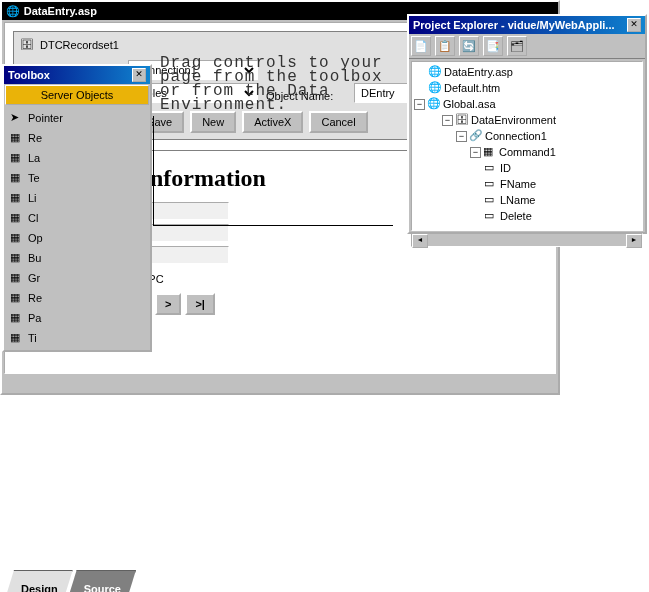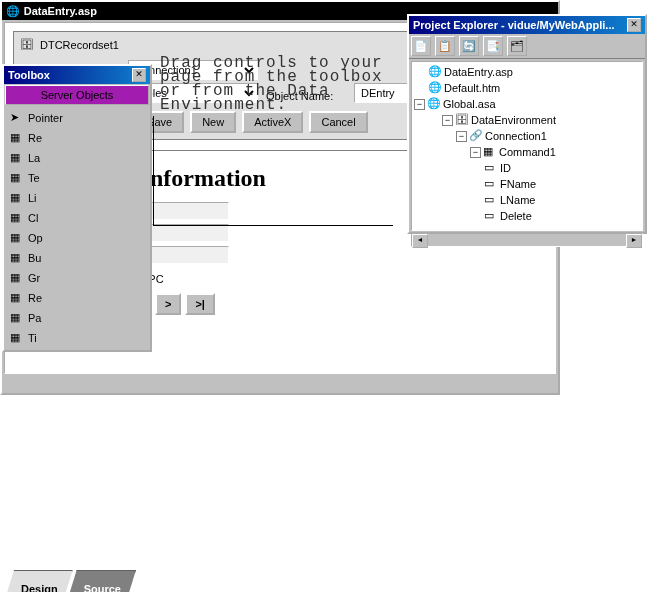--- a/index.html
+++ b/index.html
@@ -5,21 +5,21 @@
 * { box-sizing: border-box; margin: 0; padding: 0; font-family: Tahoma, sans-serif; font-size: 11px; }
 body { background: #fff; width: 649px; height: 592px; position: relative; overflow: hidden; }
 
 .win { position: absolute; background: #c0c0c0; border: 2px outset #fff; }
 .titlebar { background: linear-gradient(to right, #000080, #1084d0); color: #fff; padding: 2px 4px; display: flex; align-items: center; height: 18px; }
 .titlebar .title { flex: 1; font-weight: bold; font-size: 11px; }
 .titlebar .btn-close { width: 14px; height: 14px; background: #c0c0c0; border: 1px outset #fff; font-size: 9px; text-align: center; line-height: 11px; color: #000; cursor: pointer; }
 
 
 .toolbox { left: 2px; top: 64px; width: 150px; }
-.toolbox-section { background: #a21caf; border: 1px outset #fff; padding: 3px 6px; margin: 1px; text-align: center; cursor: pointer; }
+.toolbox-section { background: #eab308; border: 1px outset #fff; padding: 3px 6px; margin: 1px; text-align: center; cursor: pointer; }
 .toolbox-section.active { border: 1px inset #fff; }
 .tool-list { background: #c0c0c0; padding: 2px; }
 .tool-item { padding: 3px 4px; display: flex; align-items: center; gap: 4px; cursor: pointer; }
 .tool-icon { width: 14px; height: 14px; display: inline-block; }
 
 
 .proj { right: 2px; top: 14px; width: 240px; height: 220px; }
 .proj-toolbar { background: #c0c0c0; padding: 2px; display: flex; gap: 4px; border-bottom: 1px solid #808080; }
 .proj-toolbar .tbtn { width: 20px; height: 20px; border: 1px outset #fff; background: #c0c0c0; display: flex; align-items: center; justify-content: center; cursor: pointer; }
 .tree { background: #fff; border: 1px inset #fff; margin: 2px; height: 170px; overflow: auto; padding: 2px; }

